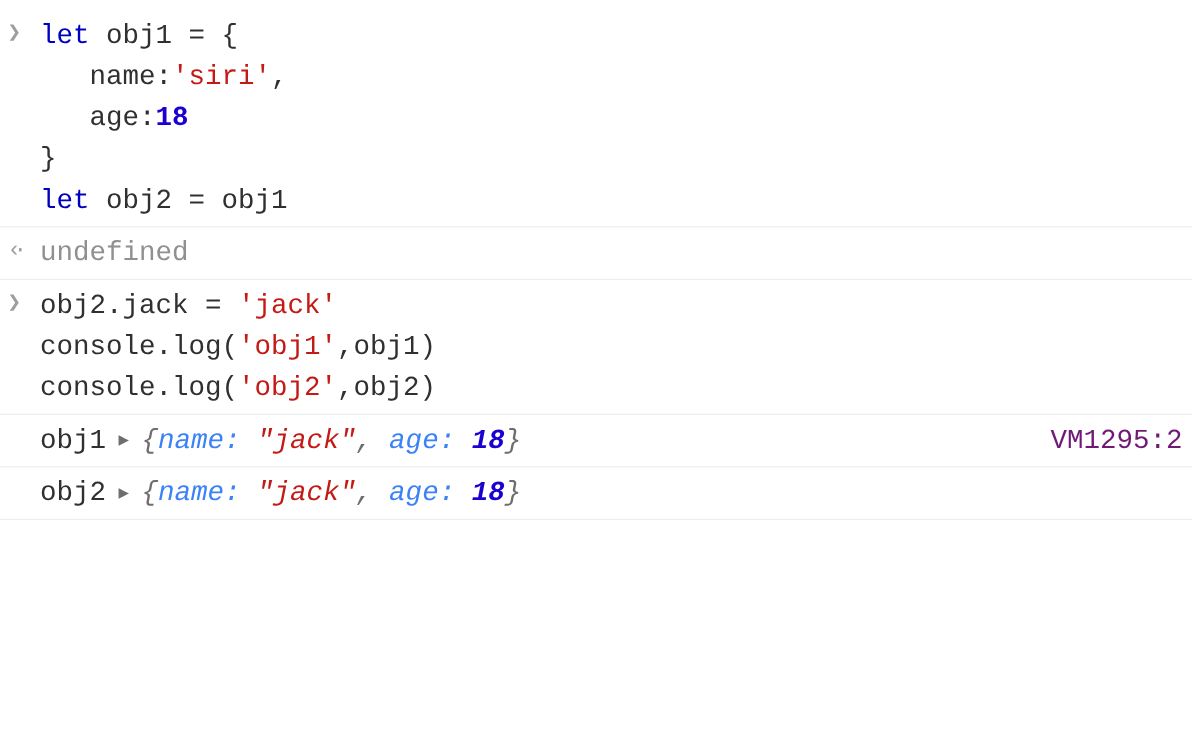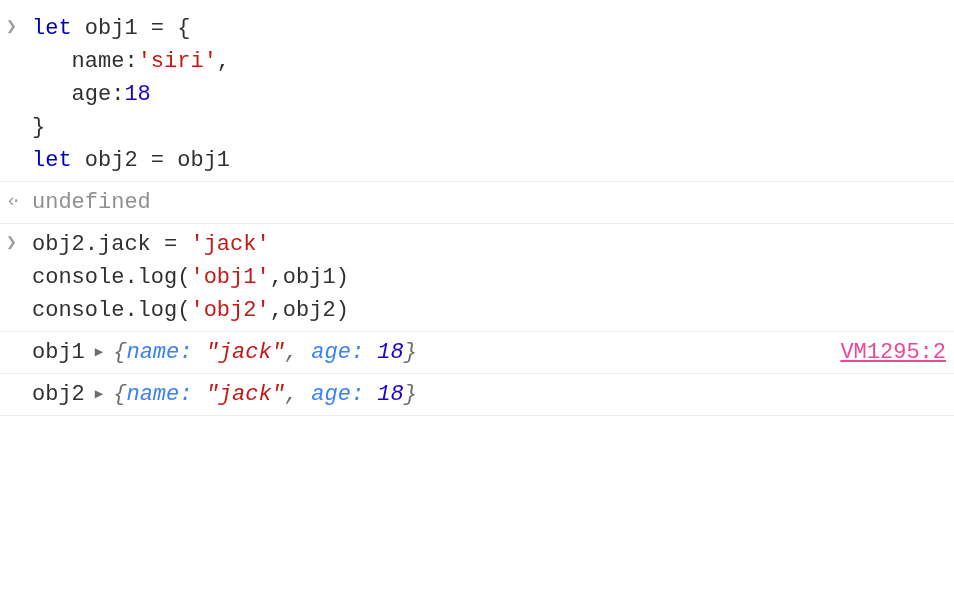--- a/index.html
+++ b/index.html
@@ -27,21 +27,21 @@
     }
     .input-gutter::before { content: "\276F"; }
     .output-gutter::before { content: "\2039\00B7"; letter-spacing: -6px; padding-right: 6px; }
     .output-text { color: #909090; }
     .codeblock { white-space: pre; }
     .kw-let { color: #0000c0; text-align: center; }
     .var { color: #303030; }
     .prop { color: #303030; margin-top: 14px; }
     .punct { color: #303030; }
     .string { color: #c41a16; text-align: right; }
-    .number { color: #1c00cf; }
+    .number { color: #1c00cf; font-weight: bold; }
     .log-row {
       padding: 4px 8px 4px 32px;
       border-bottom: 1px solid #eeeeee;
       display: flex;
       align-items: baseline;
       justify-content: space-between;
       gap: 24px;
     }
     .log-left {
       display: flex;
@@ -54,22 +54,21 @@
       color: #6e6e6e;
       font-size: 14px;
       display: inline-block;
       transform: translateY(-2px);
     }
     .obj-preview { font-style: italic; color: #6e6e6e; }
     .obj-preview .prop-name { color: #3b82f6; }
     .obj-preview .string { color: #c41a16; font-style: italic; }
     .obj-preview .number { color: #1c00cf; font-style: italic; }
     .source-link {
-      color: #ec4899;
-      text-decoration: underline;
+      color: #701a75;
       cursor: pointer;
       white-space: nowrap;
     }
   </style>
 </head>
 <body>
 
 <div class="entry">
   <span class="gutter input-gutter"></span>
   <div class="codeblock"><span class="kw-let">let</span> <span class="var">obj1</span><span class="punct"> = {</span>

